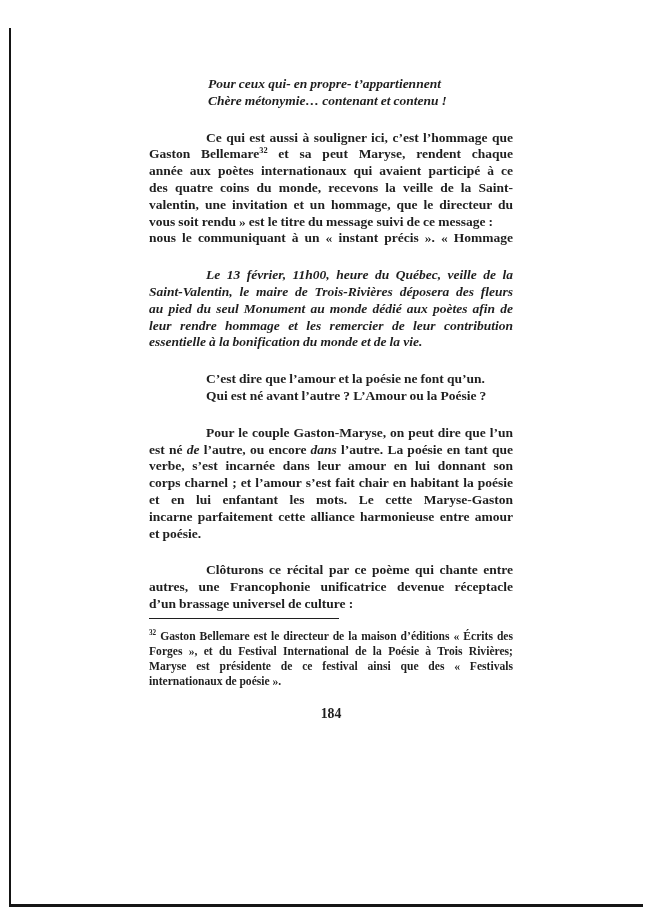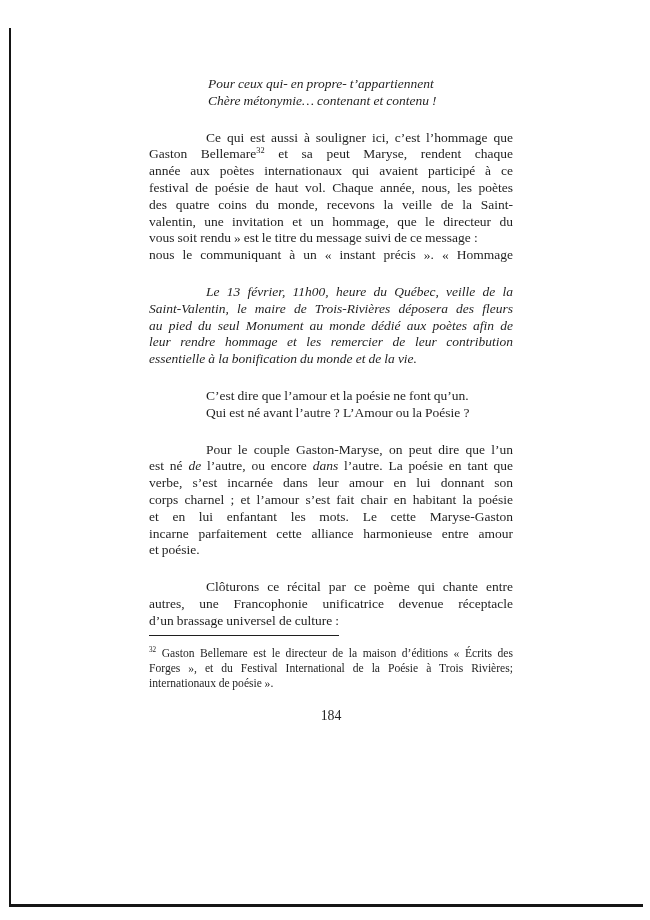--- a/index.html
+++ b/index.html
@@ -15,20 +15,21 @@
   
   .edge-left  { position: absolute; left: 9px;  top: 28px;  width: 2px;  height: 879px; background: #151515; }
   .edge-bottom{ position: absolute; left: 9px;  top: 904px; width: 634px; height: 3px;  background: #151515; }
 
   .content {
     position: absolute; left: 149px; top: 76px; width: 364px;
     color: #1f1f1f;
     font-size: 13.5px;
     line-height: 16.8px;
     word-spacing: -0.3px;
+    font-weight: bold;
   }
 
   .tline { text-align: justify; text-align-last: justify; -moz-text-align-last: justify; }
   .tline.last { text-align-last: left; -moz-text-align-last: left; }
   .tline.ind { text-indent: 57px; }
 
   .nojust .tline { text-align: left; text-align-last: left; -moz-text-align-last: left; }
   .indent-all .tline { text-indent: 57px; }
 
   .epigraph { margin-left: 59px; font-style: italic; }
@@ -52,21 +53,20 @@
   <div class="content" style="color: rgb(31, 31, 31);">
     <div class="epigraph nojust">
         <div class="tline">Pour ceux qui- en propre- t’appartiennent</div>
         <div class="tline last">Chère métonymie… contenant et contenu !</div>
       </div>
 
     <div class="para">
         <div class="tline ind">Ce qui est aussi à souligner ici, c’est l’hommage que</div>
         <div class="tline"><span>Gaston Bellemare</span><sup>32</sup><span> et sa peut Maryse, rendent chaque</span></div>
         <div class="tline">année aux poètes internationaux qui avaient participé à ce</div>
-        <div class="tline">festival de poésie de haut vol. Chaque année, nous, les poètes</div>
         <div class="tline">des quatre coins du monde, recevons la veille de la Saint-</div>
         <div class="tline">valentin, une invitation et un hommage, que le directeur du</div>
         <div class="tline last">vous soit rendu » est le titre du message suivi de ce message :</div>
         <div class="tline">nous le communiquant à un « instant précis ». « Hommage</div>
       </div>
 
     <div class="para italic">
         <div class="tline ind">Le 13 février, 11h00, heure du Québec, veille de la</div>
         <div class="tline">Saint-Valentin, le maire de Trois-Rivières déposera des fleurs</div>
         <div class="tline">au pied du seul Monument au monde dédié aux poètes afin de</div>
@@ -92,18 +92,19 @@
     <div class="para">
         <div class="tline ind">Clôturons ce récital par ce poème qui chante entre</div>
         <div class="tline">autres, une Francophonie unificatrice devenue réceptacle</div>
         <div class="tline last">d’un brassage universel de culture :</div>
       </div>
 
     <div class="fn-rule"></div>
     <div class="footnote">
         <div class="tline"><sup>32</sup><span> Gaston Bellemare est le directeur de la maison d’éditions « Écrits des</span></div>
         <div class="tline">Forges », et du Festival International de la Poésie à Trois Rivières;</div>
+        <div class="tline">Maryse est présidente de ce festival ainsi que des « Festivals</div>
         <div class="tline last">internationaux de poésie ».</div>
       </div>
 
     <div class="pagenum">184</div>
   </div>
 </div>
 
 </body></html>

